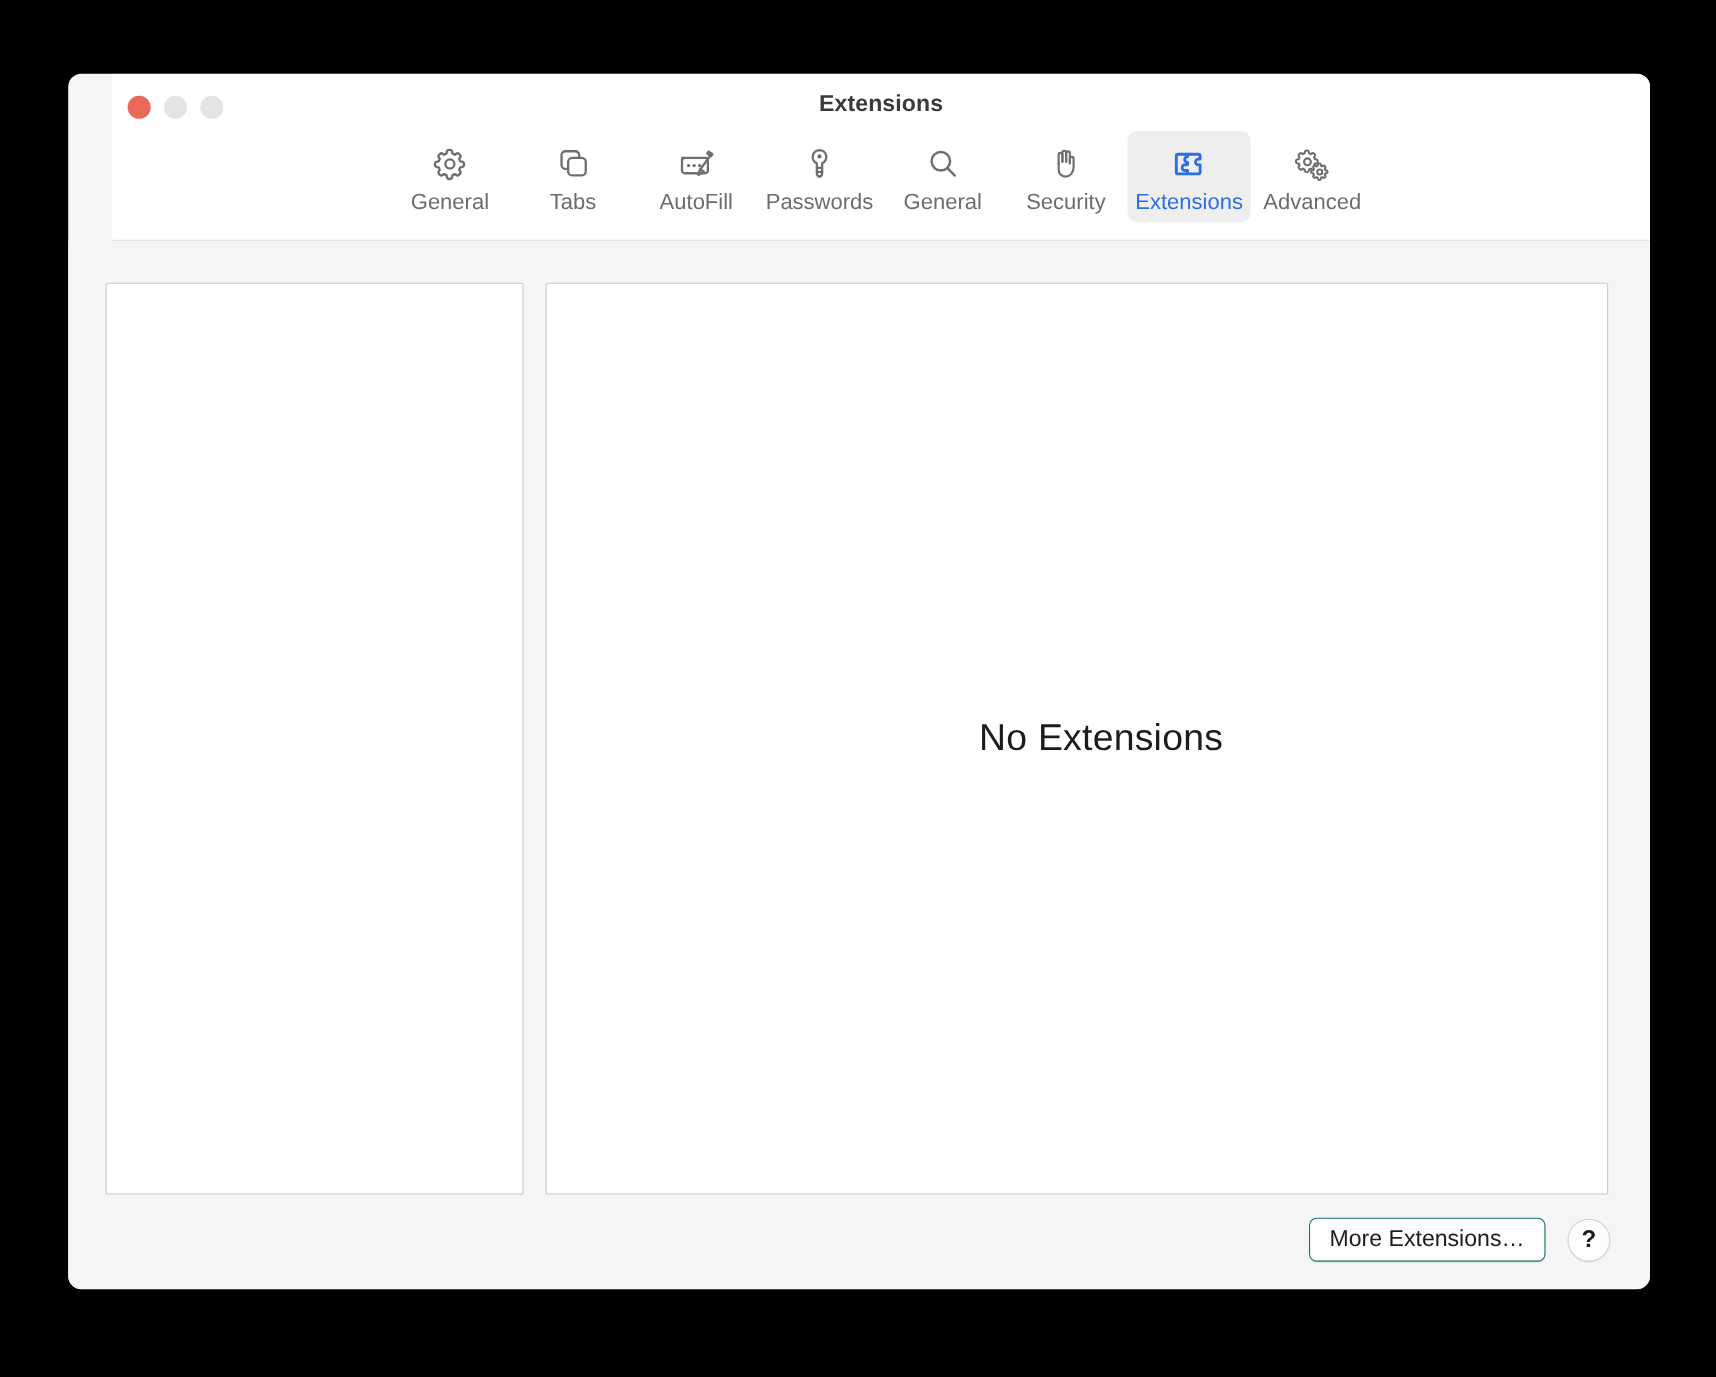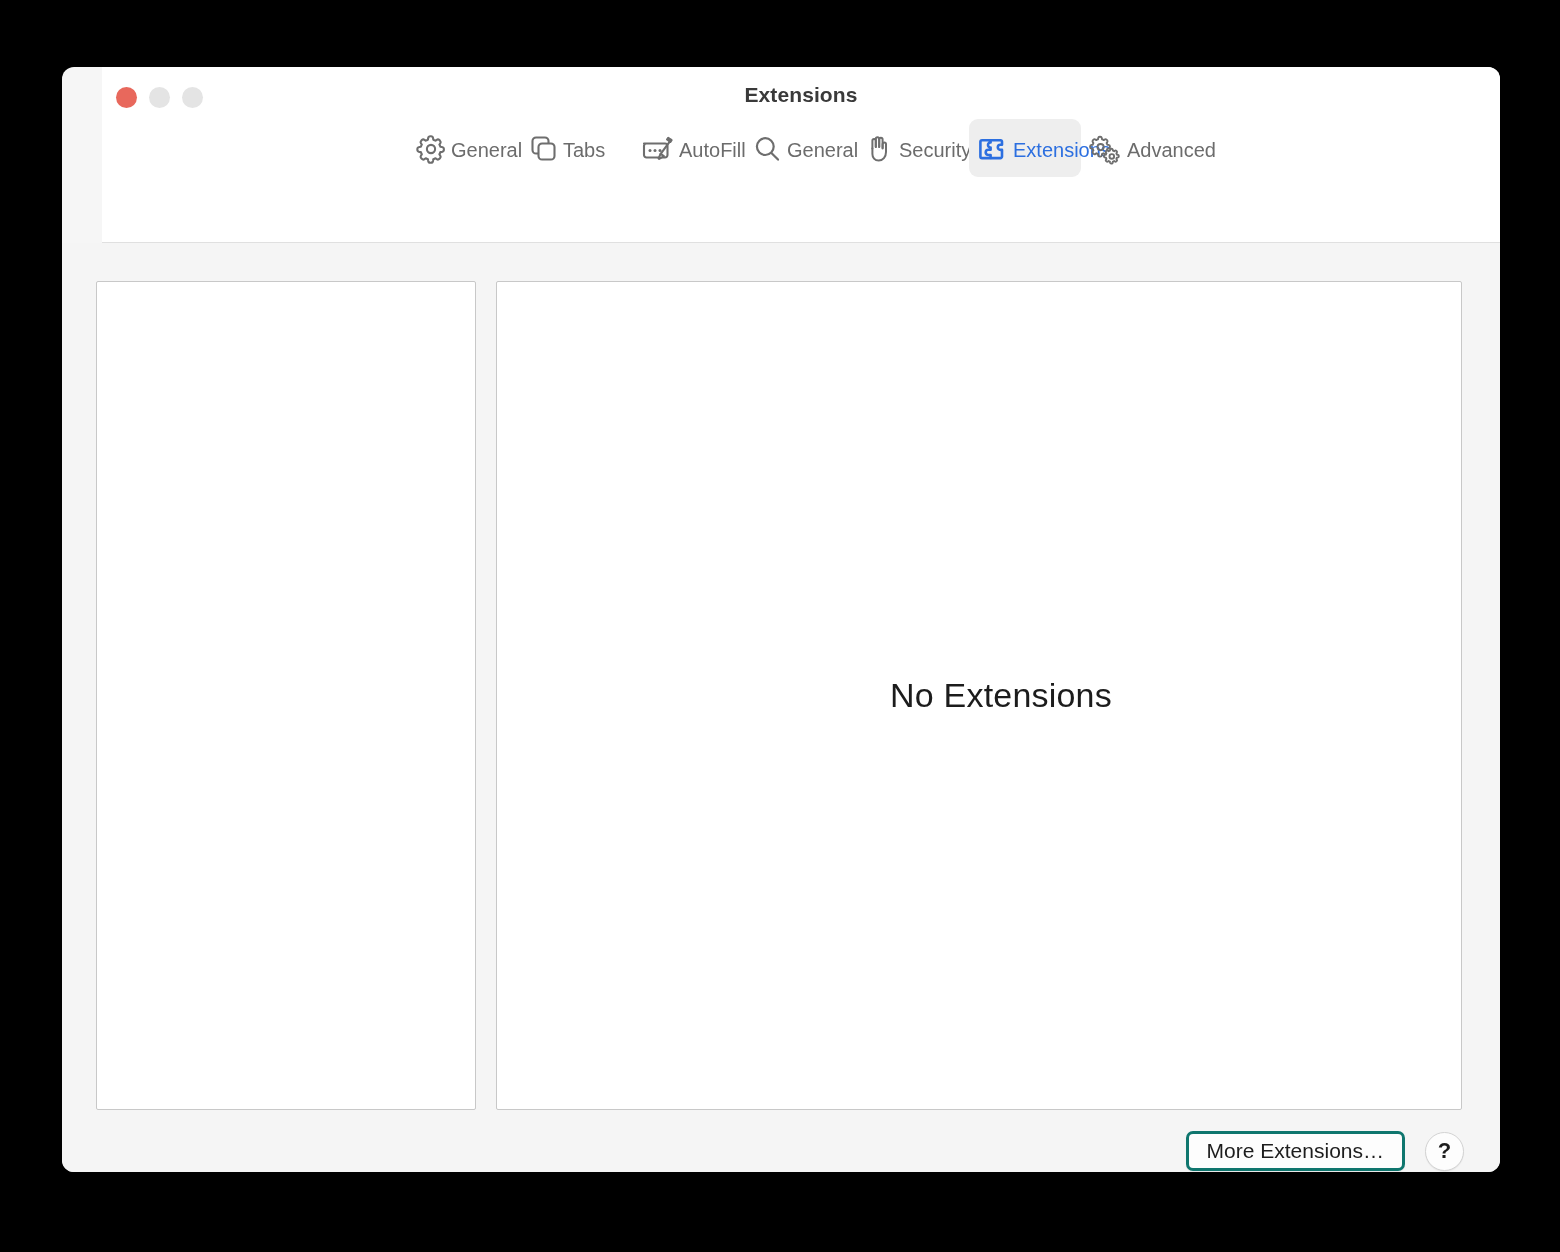--- a/index.html
+++ b/index.html
@@ -28,21 +28,21 @@
     height: 1105px;
     background: #f6f6f6;
     border-radius: 12px;
     overflow: hidden;
     box-shadow: 0 18px 60px rgba(0,0,0,0.55);
   }
 
   
   .titlebar-area {
     position: relative;
-    height: 176px;
+    height: 152px;
     background: #ffffff;
     border-bottom: 1px solid #e0e0e0;
     margin-left: 40px;
   }
 
   .traffic-lights {
     position: absolute;
     left: 14px;
     top: 20px;
     display: flex;
@@ -80,21 +80,21 @@
     justify-content: center;
     align-items: flex-start;
     gap: 0px;
   }
 
   .tab {
     width: 112px;
     padding: 8px 2px 6px 2px;
     border-radius: 9px;
     display: flex;
-    flex-direction: row;
+    flex-direction: column;
     align-items: center;
     justify-content: flex-start;
     cursor: default;
     background: transparent;
   }
   .tab.selected { background: #eeeeee; }
 
   .tab .ico {
     height: 44px;
     display: flex;
@@ -156,21 +156,21 @@
     top: 888px;
     display: flex;
     align-items: center;
     gap: 20px;
   }
 
   .btn-more {
     height: 40px;
     padding: 0 18px;
     background: #fdfdfd;
-    border: 3px solid #0f766e;
+    border: 1px solid #0f766e;
     border-radius: 7px;
     font-family: "Liberation Sans", sans-serif;
     font-size: 21px;
     color: #1d1d1d;
     display: flex;
     align-items: center;
     box-shadow: 0 1px 1px rgba(0,0,0,0.06);
     cursor: default;
   }
 
@@ -240,20 +240,30 @@
               <circle cx="20" cy="21.5" r="1.5" fill="currentColor" stroke="none"></circle>
               <circle cx="25" cy="21.5" r="1.5" fill="currentColor" stroke="none"></circle>
               <path d="M25.5 25.2 36 10.8" stroke-linecap="round"></path>
               <path d="M23.6 29.4l2-4.5 3.3 2.3-4.7 2.7z" fill="#ffffff" stroke-linejoin="round"></path>
               <path d="M33.2 8.8l3.4 2.4-1.2 1.7-3.4-2.4z" stroke-linejoin="round"></path>
             </svg>
           </span>
           <span class="lbl">AutoFill</span>
         </div>
 
+        <div class="tab">
+          <span class="ico">
+            <svg width="40" height="40" viewBox="0 0 40 40" fill="none" stroke="currentColor" stroke-width="2.1">
+              <path d="M20 7.5a6.2 6.2 0 0 1 2.4 11.9v9.2a3.3 3.3 0 0 1-2.4 3.2 3.3 3.3 0 0 1-2.4-3.2v-9.2A6.2 6.2 0 0 1 20 7.5z" stroke-linejoin="round"></path>
+              <circle cx="20" cy="13.2" r="1.9" fill="currentColor" stroke="none"></circle>
+              <path d="M17.7 23.6h4.5M17.7 27.2h4.5"></path>
+            </svg>
+          </span>
+          <span class="lbl">Passwords</span>
+        </div>
 
         <div class="tab">
           <span class="ico">
             <svg width="40" height="40" viewBox="0 0 40 40" fill="none" stroke="currentColor" stroke-width="2.2">
               <circle cx="18.3" cy="17.6" r="8.4"></circle>
               <path d="M24.4 23.9 31 30.6" stroke-linecap="round"></path>
             </svg>
           </span>
           <span class="lbl">General</span>
         </div>

